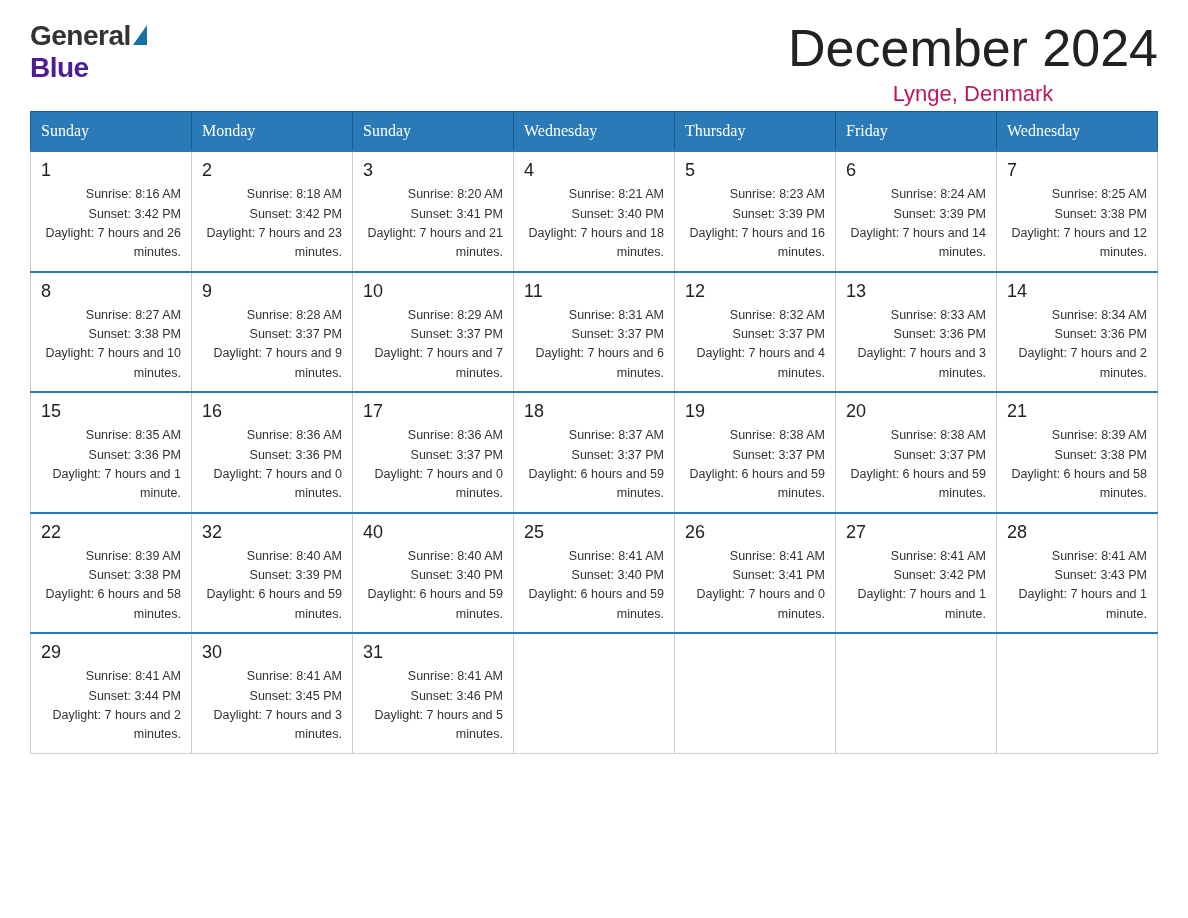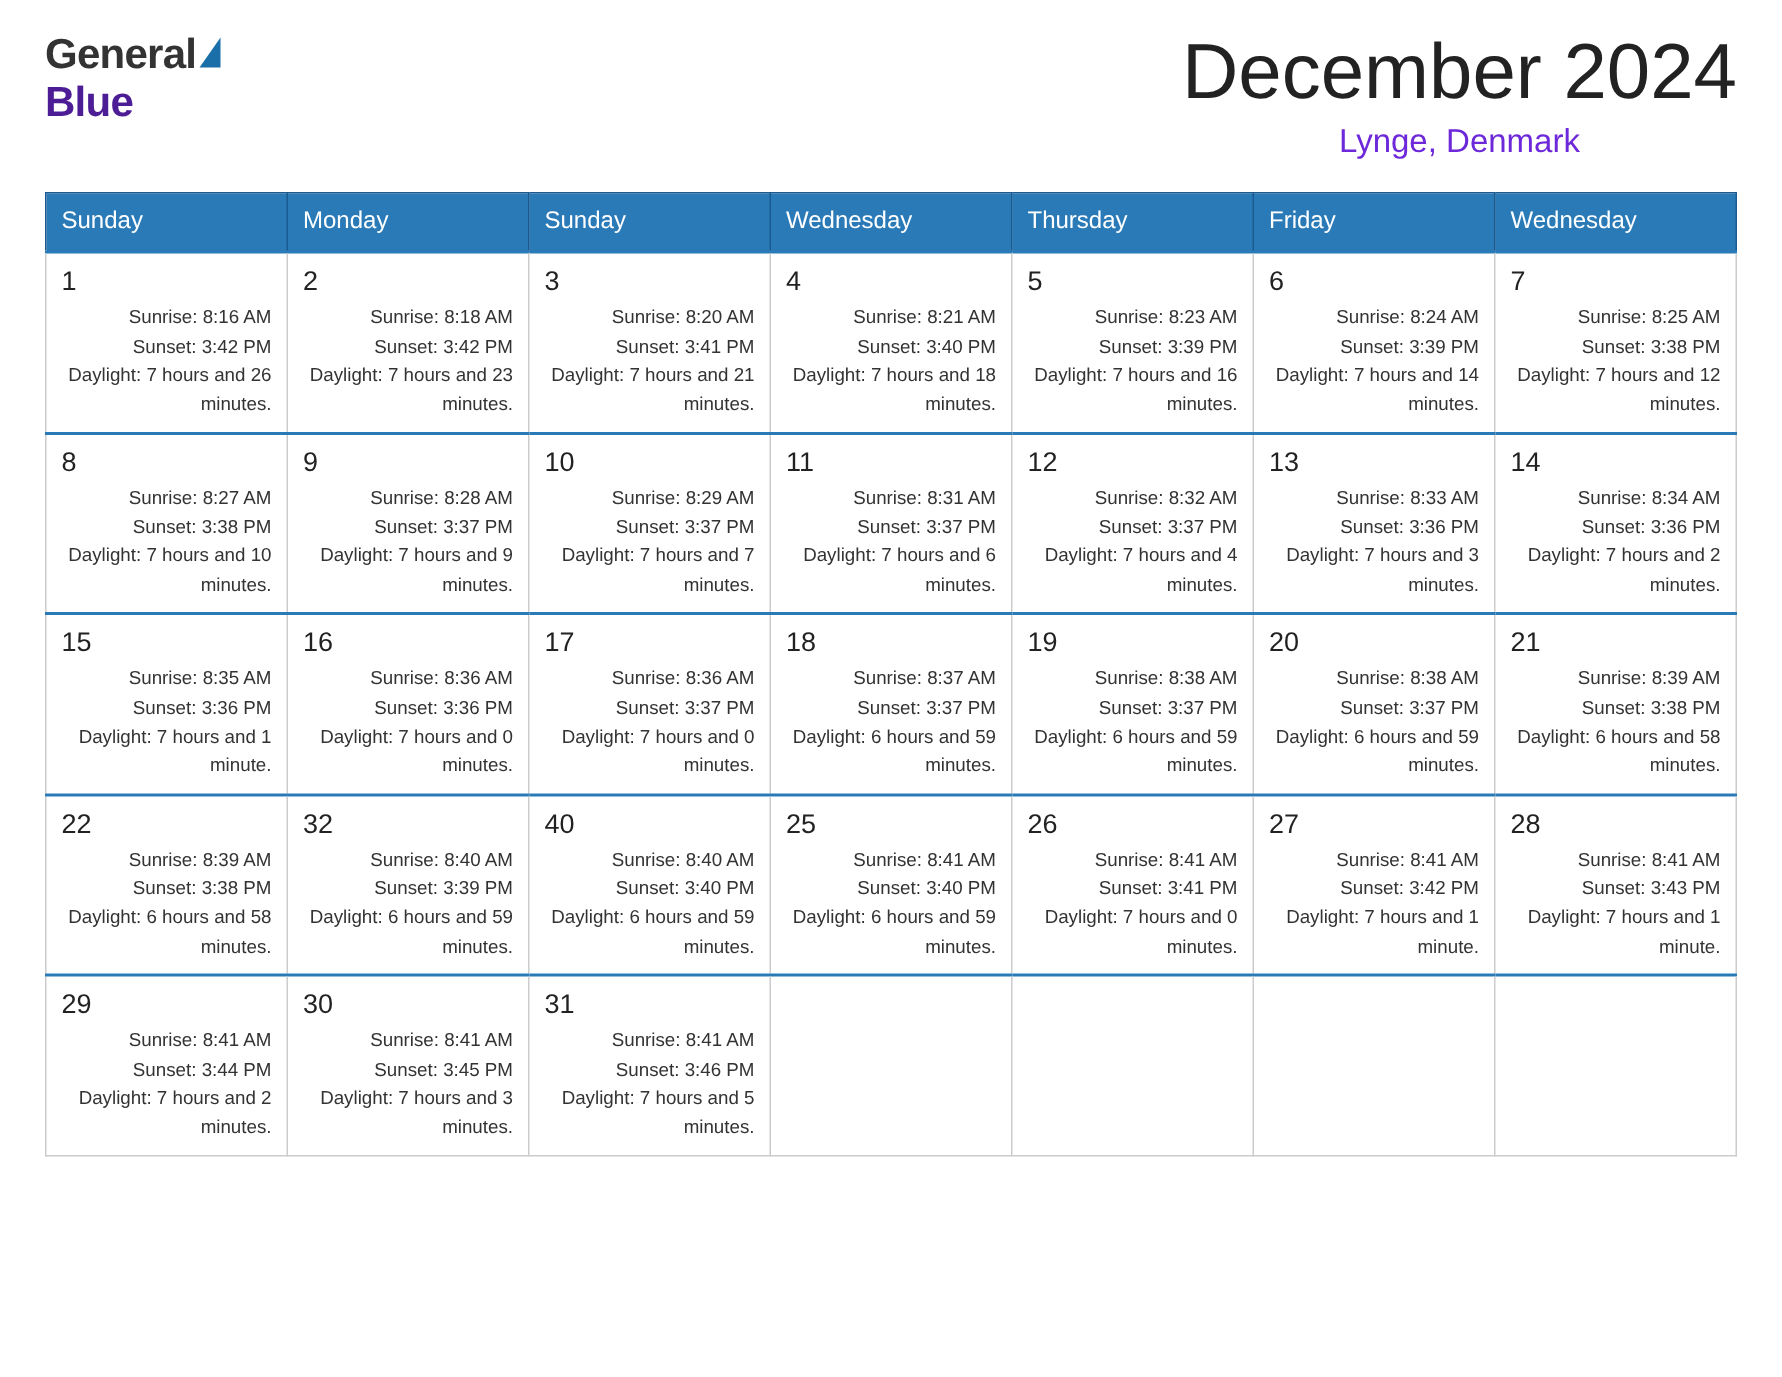--- a/index.html
+++ b/index.html
@@ -7,21 +7,21 @@
       font-family: Arial, sans-serif;
       background: #fff;
       width: 1188px;
       min-height: 918px;
       padding: 20px 30px;
     }
     .header {
       display: flex;
       justify-content: space-between;
       align-items: flex-start;
-      margin-bottom: 21px;
+      margin-bottom: 4px;
     }
     .logo {
       display: flex;
       flex-direction: column;
       align-items: flex-start;
     }
     .logo-top {
       display: flex;
       align-items: center;
     }
@@ -49,36 +49,37 @@
       text-align: center;
     }
     .calendar-title {
       font-size: 52px;
       font-weight: 300;
       color: #222;
       line-height: 1.1;
     }
     .calendar-subtitle {
       font-size: 22px;
-      color: #6d28d9;
+      color: #be185d;
       margin-top: 4px;
     }
     .calendar {
       width: 100%;
       border-collapse: collapse;
       border: 1px solid #999;
     }
     .calendar th {
       background-color: #2a7ab8;
       color: #fff;
       font-size: 16px;
       font-weight: normal;
       padding: 10px 10px;
       text-align: left;
       border: 1px solid #1a5a90;
+      font-family: Liberation Serif, serif;
     }
     .calendar td {
       width: 14.28%;
       vertical-align: top;
       border: 1px solid #ccc;
       padding: 8px 10px;
       min-height: 100px;
     }
     .day-number {
       font-size: 18px;

